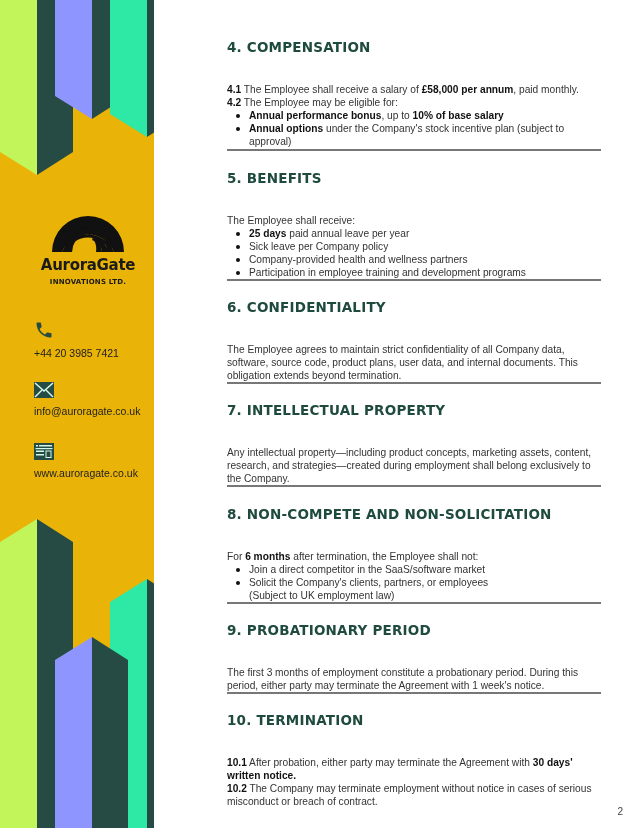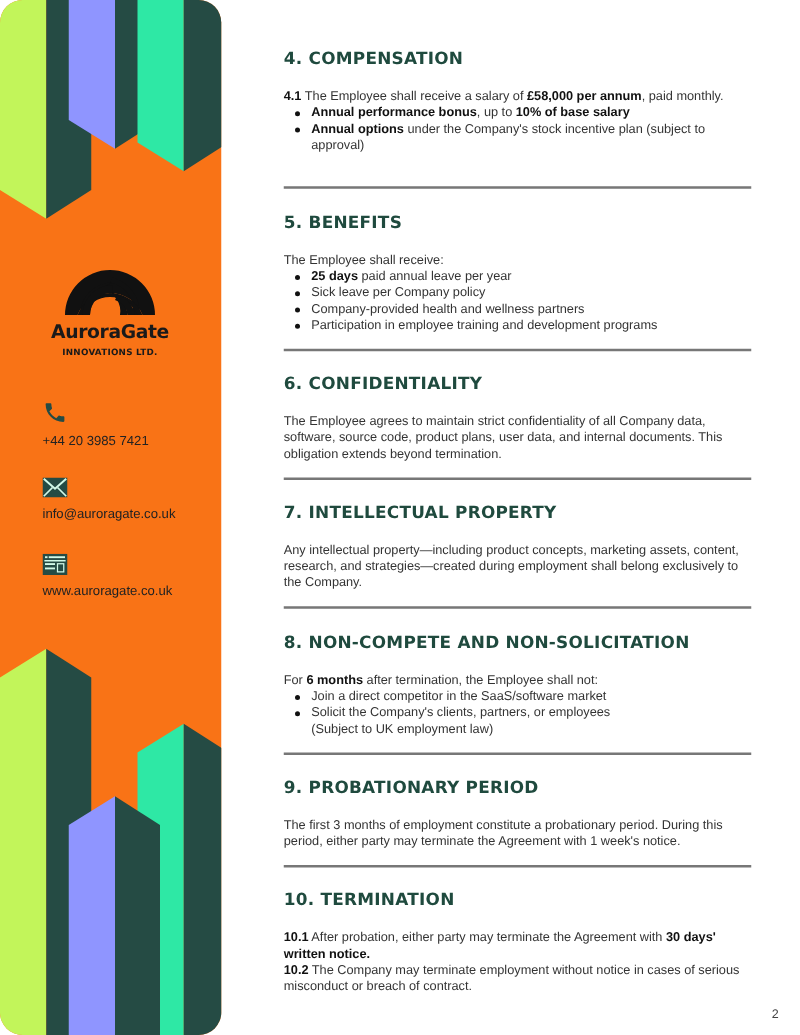--- a/index.html
+++ b/index.html
@@ -1,33 +1,33 @@
 <!DOCTYPE html>
 <html><head>
 <meta charset="utf-8">
 <style>
   * { margin: 0; padding: 0; box-sizing: border-box; }
   html, body { width: 640px; height: 828px; background: #ffffff; overflow: hidden; }
   body { position: relative; font-family: "Liberation Sans", sans-serif; color: #333; }
 
-  .sidebar { position: absolute; left: 0; top: 0; width: 177px; height: 828px; background: #f97316; overflow: hidden; border-radius: 18px; }
+  .sidebar { position: absolute; left: 0; top: 0; width: 154px; height: 828px; background: #eab308; overflow: hidden; }
   .sidebar svg.art { position: absolute; left: 0; }
   .logo { position: absolute; left: 36px; top: 212px; width: 104px; text-align: center; }
   .logo-mark { display: block; margin: 0 auto; }
   .logo-name { font-family: "DejaVu Sans", sans-serif; font-weight: bold; font-size: 15px; color: #1a1a1a; letter-spacing: -0.3px; margin-top: 4px; }
   .logo-sub { font-family: "DejaVu Sans", sans-serif; font-weight: bold; font-size: 7px; color: #1a1a1a; letter-spacing: 0.2px; margin-top: 4px; }
 
   .contact { position: absolute; left: 34px; }
   .contact .ico { display: block; }
   .contact .txt { font-size: 10.5px; color: #222; margin-top: 7px; white-space: nowrap; }
 
   .main { position: absolute; left: 227px; top: 0; width: 374px; }
   .section { position: absolute; left: 0; width: 374px; }
   .section h2 { font-family: "DejaVu Sans", sans-serif; font-weight: bold; font-size: 13.5px; color: #1f4a3e; letter-spacing: 0.2px; }
-  .section .body { margin-top: 16px; font-size: 10.2px; line-height: 13px; color: #333; }
+  .section .body { margin-top: 28px; font-size: 10.2px; line-height: 13px; color: #333; }
   .section .body b { color: #111; }
   .section ul { list-style: none; padding-left: 22px; }
   .section ul li { position: relative; }
   .section ul li::before { content: ""; position: absolute; left: -13px; top: 5px; width: 4px; height: 4px; border-radius: 50%; background: #111; }
   .divider { position: absolute; left: 0; width: 374px; height: 1.5px; background: #777; }
   .page-num { position: absolute; right: 17px; top: 806px; font-size: 10px; color: #444; }
 </style>
 </head>
 <body>
 
@@ -95,20 +95,21 @@
     <polygon points="92,147 128,170 128,338 92,338" fill="#254b44"></polygon>
   </svg>
 </div>
 
 <div class="main">
 
   <div class="section" style="top:39px">
     <h2>4. COMPENSATION</h2>
     <div class="body">
       <div><b>4.1</b><span> The Employee shall receive a salary of </span><b>£58,000 per annum</b><span>, paid monthly.</span></div>
+      <div><b>4.2</b><span> The Employee may be eligible for:</span></div>
       <ul>
         <li><b>Annual performance bonus</b><span>, up to </span><b>10% of base salary</b></li>
         <li><b>Annual options</b><span> under the Company's stock incentive plan (subject to approval)</span></li>
       </ul>
     </div>
   </div>
   <div class="divider" style="top:149px"></div>
 
   <div class="section" style="top:170px">
     <h2>5. BENEFITS</h2>

